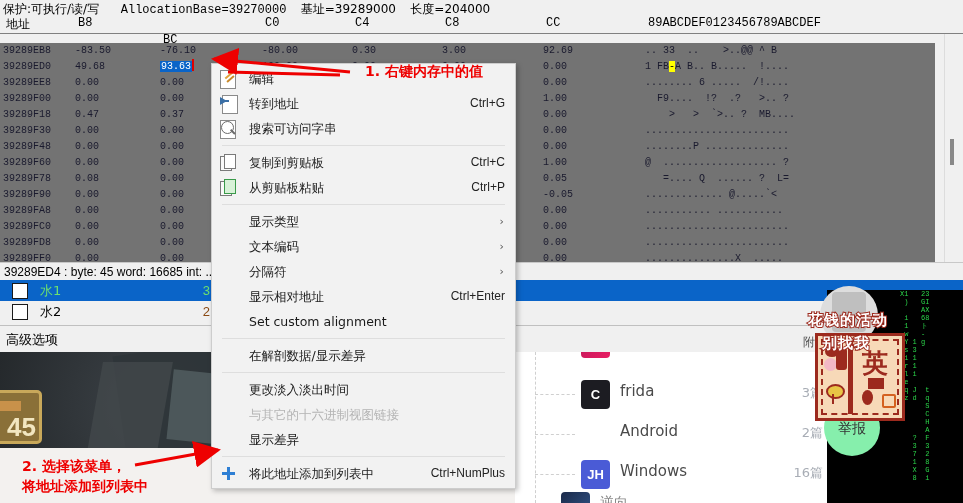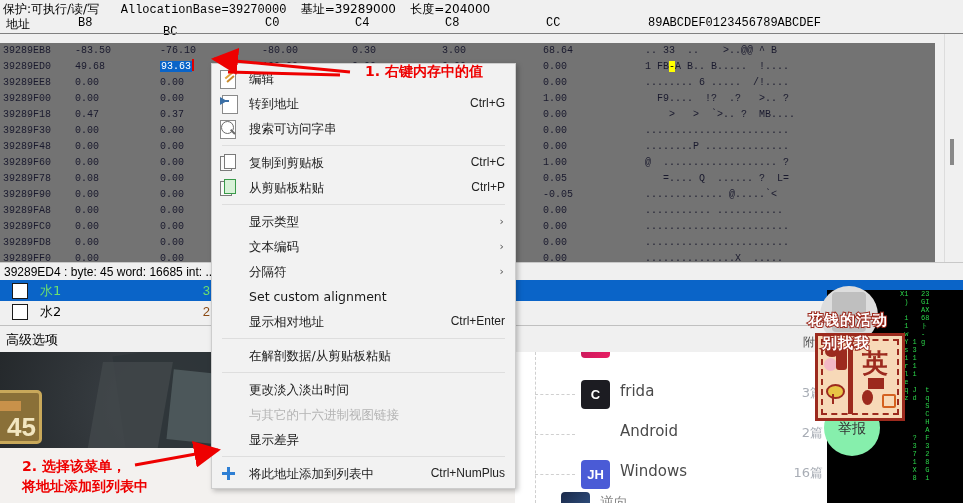--- a/index.html
+++ b/index.html
@@ -197,39 +197,39 @@
   <div class="hexheader">
     <div class="hdr-line1">
       <span class="cjk">保护:可执行/读/写</span>&nbsp;&nbsp;
       <span>AllocationBase=39270000</span>&nbsp;
       <span class="cjk">基址=39289000</span>&nbsp;
       <span class="cjk">长度=204000</span>
     </div>
     <div class="hdr-line2">
       <span class="c-addr cjk" style="top:0">地址</span>
       <span class="c-b8" style="top:0">B8</span>
-      <span class="c-bc" style="top:9px">BC</span>
+      <span class="c-bc" style="top:17px">BC</span>
       <span class="c-c0" style="top:0">C0</span>
       <span class="c-c4" style="top:0">C4</span>
       <span class="c-c8" style="top:0">C8</span>
       <span class="c-cc" style="top:0">CC</span>
       <span class="c-asc" style="top:0">89ABCDEF0123456789ABCDEF</span>
     </div>
   </div>
   <div class="hdr-sep"></div>
 
   <div id="hexgrid">
       <div class="hexrow">
         <span class="c-addr">39289EB8</span>
         <span class="c-b8">-83.50</span>
         <span class="c-bc">-76.10</span>
         <span class="c-c0">-80.00</span>
         <span class="c-c4">0.30</span>
         <span class="c-c8">3.00</span>
-        <span class="c-cc">68.64</span>
+        <span class="c-cc">92.69</span>
         <span class="c-asc">.. 33  ..    &gt;..@@ ^ B</span>
       </div>
       <div class="hexrow">
         <span class="c-addr">39289ED0</span>
         <span class="c-b8">49.68</span>
         <span class="c-bc"><span class="sel-cell">93.63</span><span class="sel-caret"></span></span>
         <span class="c-c0">100.00</span>
         <span class="c-c4">0.00</span>
         <span class="c-c8">0.00</span>
         <span class="c-cc">0.00</span>
@@ -524,29 +524,29 @@
     </div>
     <div class="mi">
       <span class="mi-label">文本编码</span>
       <span class="mi-arrow">›</span>
     </div>
     <div class="mi">
       <span class="mi-label">分隔符</span>
       <span class="mi-arrow">›</span>
     </div>
     <div class="mi">
-      <span class="mi-label">Set custom alignment</span>
-    </div>
-    <div class="mi">
       <span class="mi-label">显示相对地址</span>
       <span class="mi-accel">Ctrl+Enter</span>
     </div>
+    <div class="mi">
+      <span class="mi-label">Set custom alignment</span>
+    </div>
     <div class="msep"></div>
     <div class="mi">
-      <span class="mi-label">在解剖数据/从剪贴板粘贴</span>
+      <span class="mi-label">在解剖数据/显示差异</span>
     </div>
     <div class="msep"></div>
     <div class="mi">
       <span class="mi-label">更改淡入淡出时间</span>
     </div>
     <div class="mi disabled">
       <span class="mi-label">与其它的十六进制视图链接</span>
     </div>
     <div class="mi">
       <span class="mi-label">显示差异</span>

